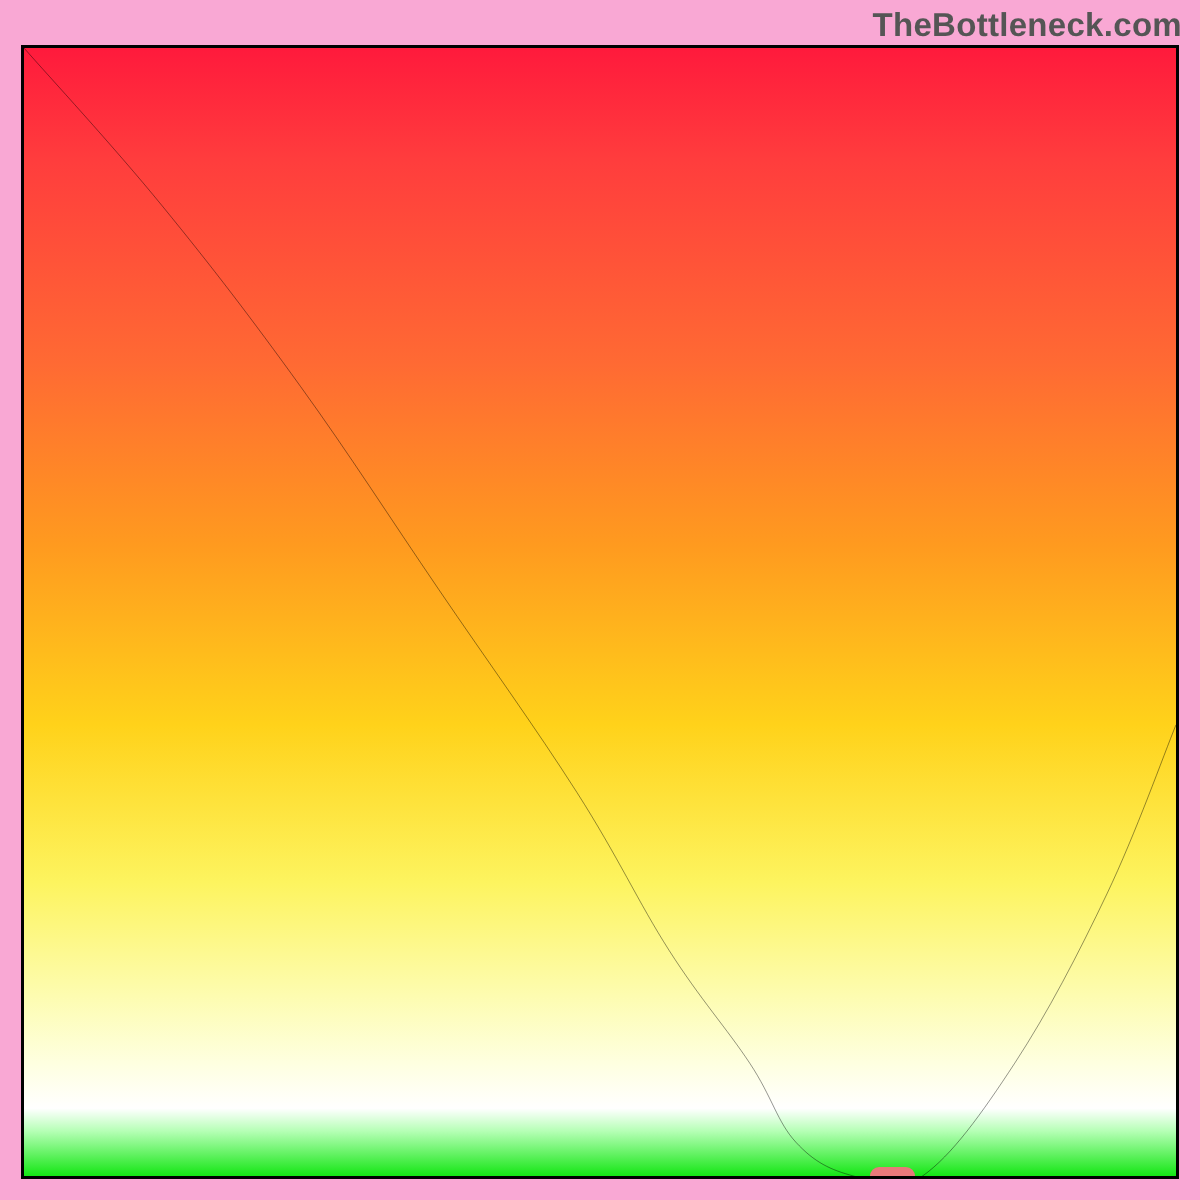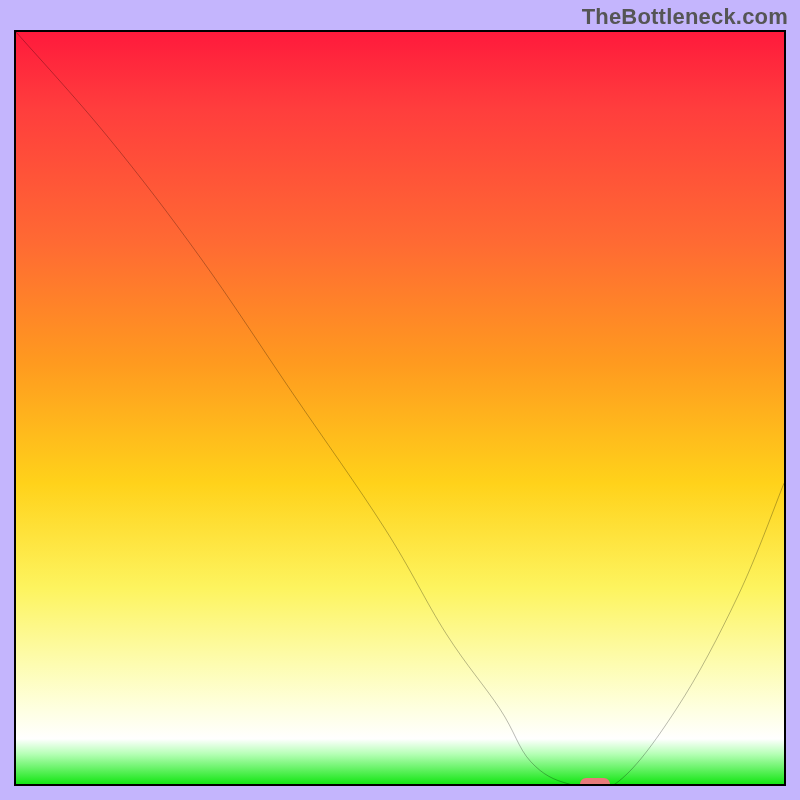--- a/index.html
+++ b/index.html
@@ -8,21 +8,21 @@
     width: 800px;
     height: 800px;
     background: #000;
     overflow: hidden;
     font-family: Arial, Helvetica, sans-serif;
   }
   .frame {
     position: relative;
     width: 800px;
     height: 800px;
-    background: #c4b5fd;
+    background: #f9a8d4;
   }
   .watermark {
     position: absolute;
     top: 4px;
     right: 12px;
     color: #555;
     font-size: 22px;
     font-weight: 600;
     letter-spacing: 0.2px;
     z-index: 5;

